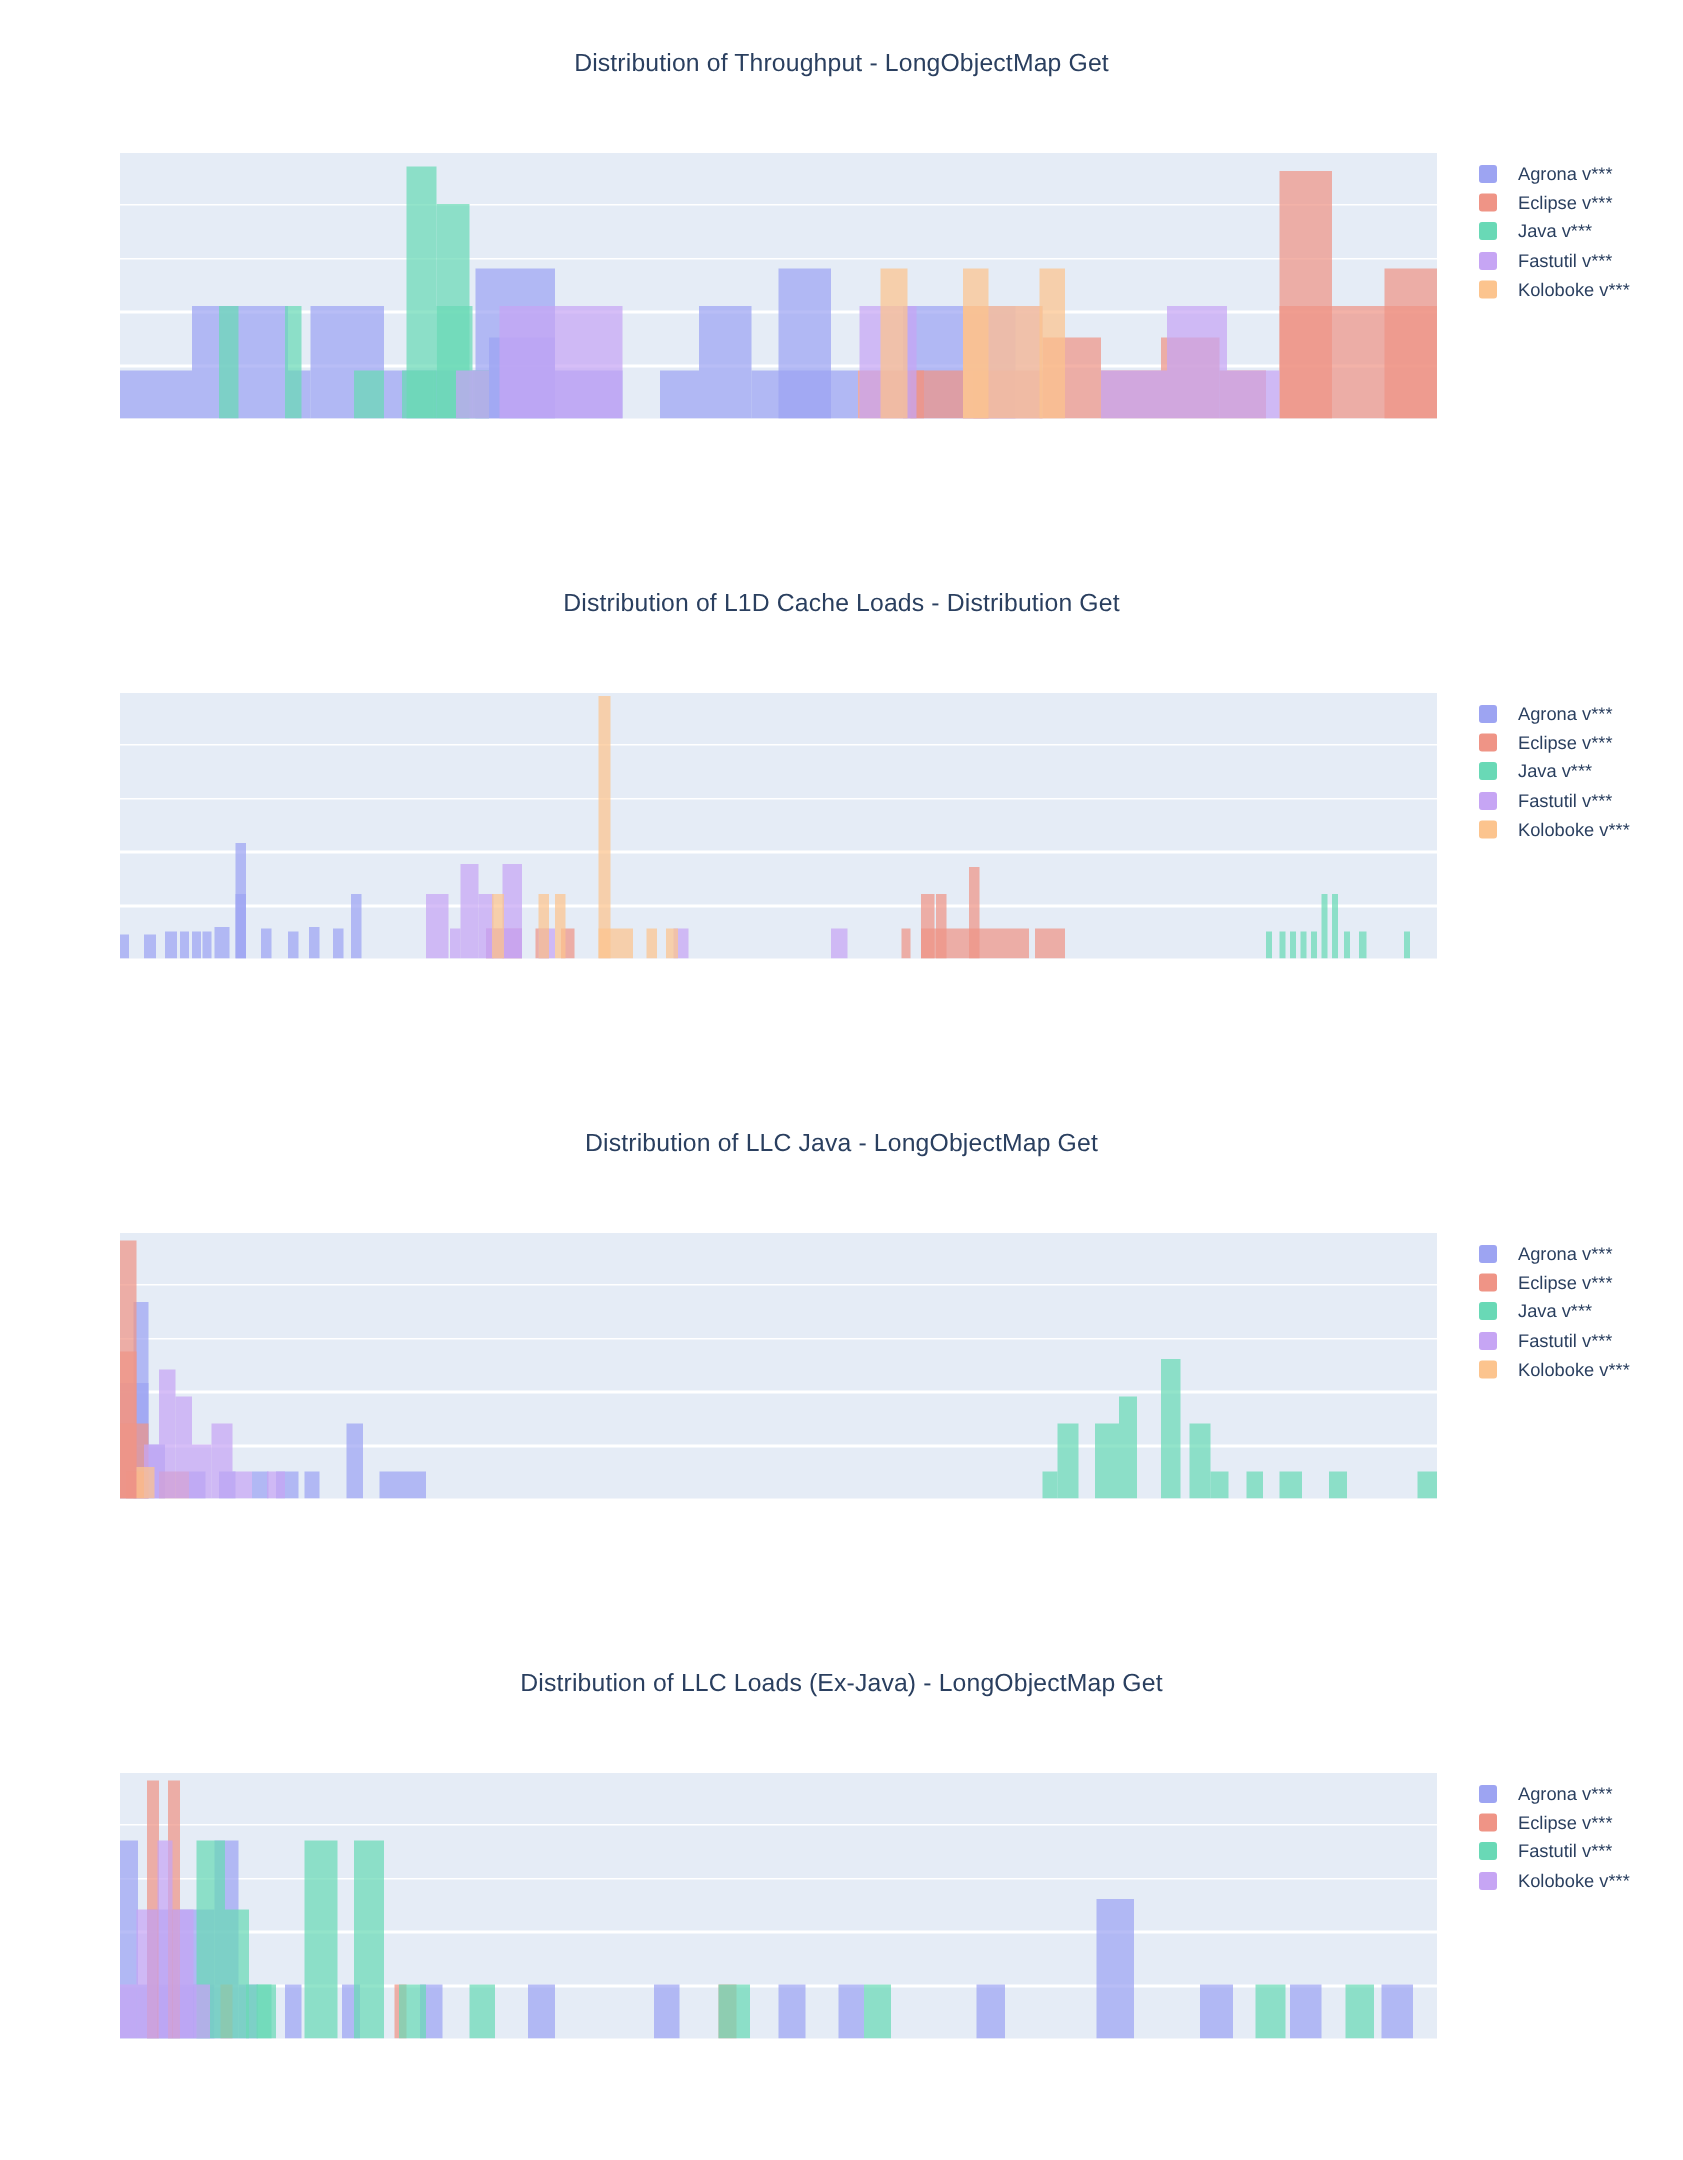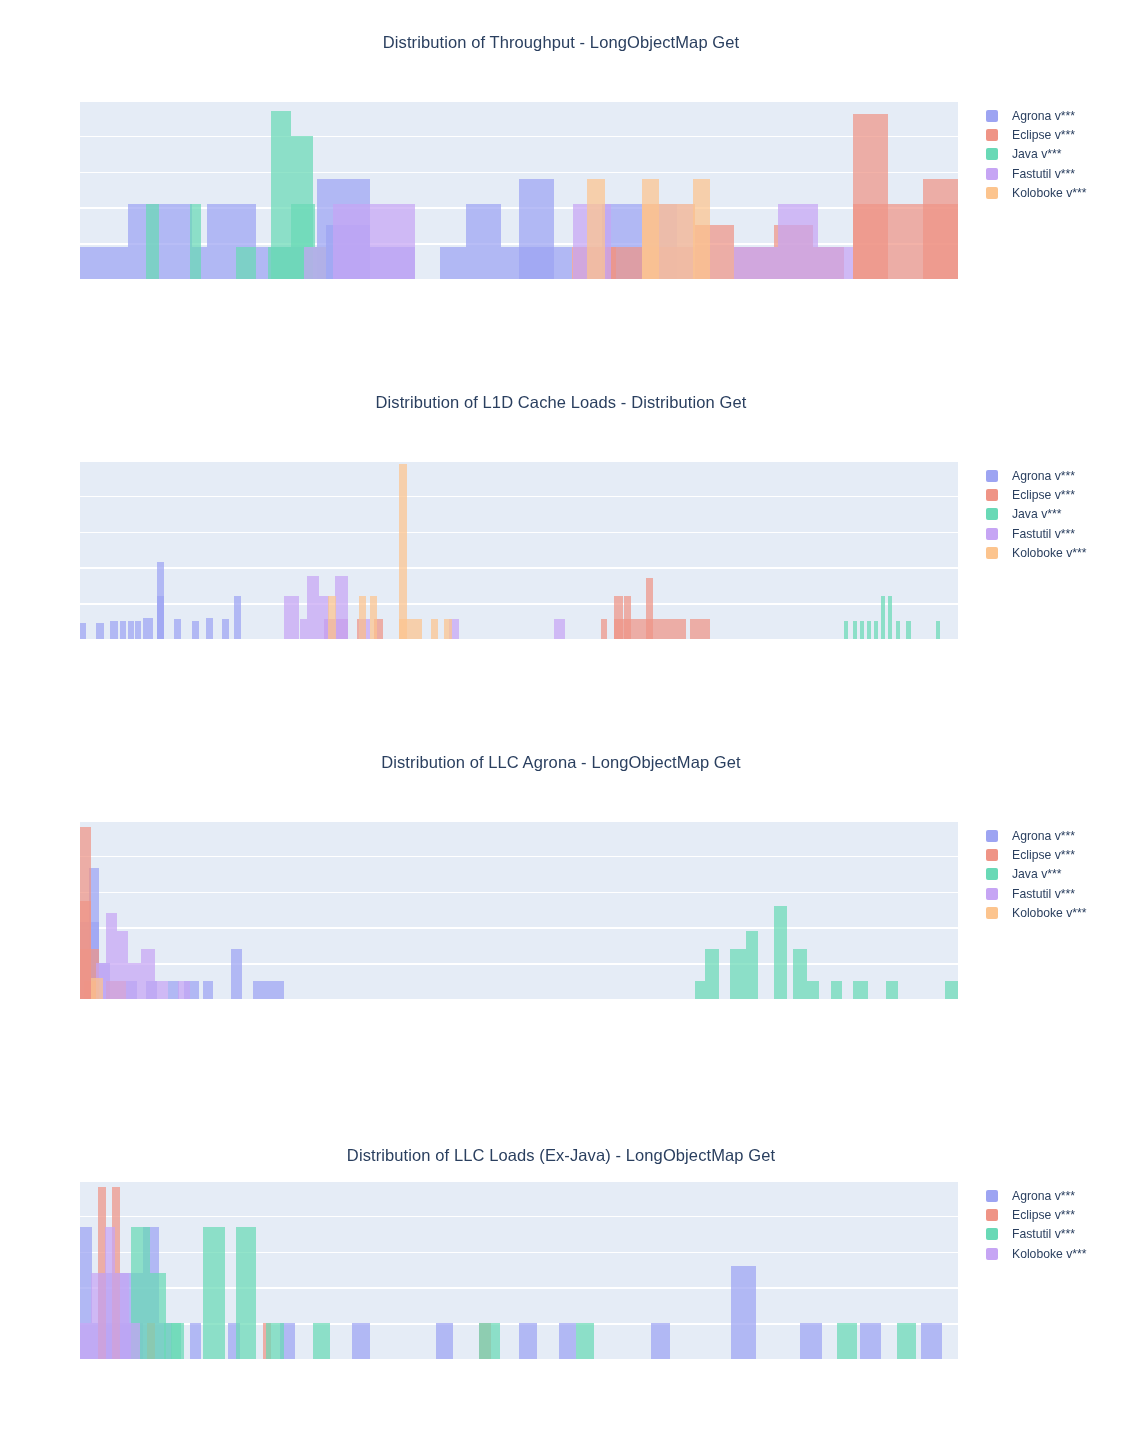--- a/index.html
+++ b/index.html
@@ -212,21 +212,21 @@
           <span class="swatch" style="background: rgb(198, 165, 244);"></span>
           <span class="legend-label">Fastutil v***</span>
         </div>
         <div class="legend-row">
           <span class="swatch" style="background: rgb(252, 196, 142);"></span>
           <span class="legend-label">Koloboke v***</span>
         </div>
       </div>
     </div>
     <div class="figure" style="top: 0px;">
-      <div class="fig-title" style="top: 753px;">Distribution of LLC Agrona - LongObjectMap Get</div>
+      <div class="fig-title" style="top: 753px;">Distribution of LLC Java - LongObjectMap Get</div>
       <div class="plot" style="left: 80px; top: 820px; width: 878px; height: 179px; background: rgb(229, 236, 246);">
         <div class="gridline" style="top: 0px; background: rgb(255, 255, 255);"></div>
         <div class="gridline" style="top: 35.8px; background: rgb(255, 255, 255);"></div>
         <div class="gridline" style="top: 71.6px; background: rgb(255, 255, 255);"></div>
         <div class="gridline" style="top: 107.4px; background: rgb(255, 255, 255);"></div>
         <div class="gridline" style="top: 143.2px; background: rgb(255, 255, 255);"></div>
         <div class="bar" style="left: 0px; width: 8.78px; height: 76.97px; background: rgb(157, 164, 242); opacity: 0.72;"></div>
         <div class="bar" style="left: 8.78px; width: 10.536px; height: 130.67px; background: rgb(157, 164, 242); opacity: 0.72;"></div>
         <div class="bar" style="left: 8.78px; width: 10.536px; height: 76.97px; background: rgb(157, 164, 242); opacity: 0.72;"></div>
         <div class="bar" style="left: 19.316px; width: 10.536px; height: 35.8px; background: rgb(157, 164, 242); opacity: 0.72;"></div>
@@ -280,21 +280,21 @@
           <span class="swatch" style="background: rgb(198, 165, 244);"></span>
           <span class="legend-label">Fastutil v***</span>
         </div>
         <div class="legend-row">
           <span class="swatch" style="background: rgb(252, 196, 142);"></span>
           <span class="legend-label">Koloboke v***</span>
         </div>
       </div>
     </div>
     <div class="figure" style="top: 0px;">
-      <div class="fig-title" style="top: 1113px; margin-top: 33px;">Distribution of LLC Loads (Ex-Java) - LongObjectMap Get</div>
+      <div class="fig-title" style="top: 1113px;">Distribution of LLC Loads (Ex-Java) - LongObjectMap Get</div>
       <div class="plot" style="left: 80px; top: 1180px; width: 878px; height: 179px; background: rgb(229, 236, 246);">
         <div class="gridline" style="top: 0px; background: rgb(255, 255, 255);"></div>
         <div class="gridline" style="top: 35.8px; background: rgb(255, 255, 255);"></div>
         <div class="gridline" style="top: 71.6px; background: rgb(255, 255, 255);"></div>
         <div class="gridline" style="top: 107.4px; background: rgb(255, 255, 255);"></div>
         <div class="gridline" style="top: 143.2px; background: rgb(255, 255, 255);"></div>
         <div class="bar" style="left: 0px; width: 12.292px; height: 132.46px; background: rgb(157, 164, 242); opacity: 0.72;"></div>
         <div class="bar" style="left: 12.292px; width: 14.048px; height: 35.8px; background: rgb(157, 164, 242); opacity: 0.72;"></div>
         <div class="bar" style="left: 26.34px; width: 12.292px; height: 35.8px; background: rgb(157, 164, 242); opacity: 0.72;"></div>
         <div class="bar" style="left: 17.56px; width: 21.072px; height: 85.92px; background: rgb(157, 164, 242); opacity: 0.72;"></div>

